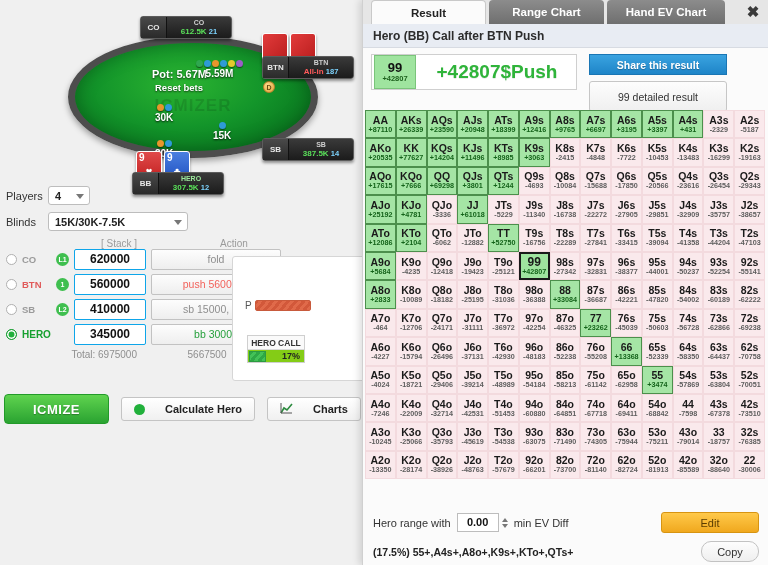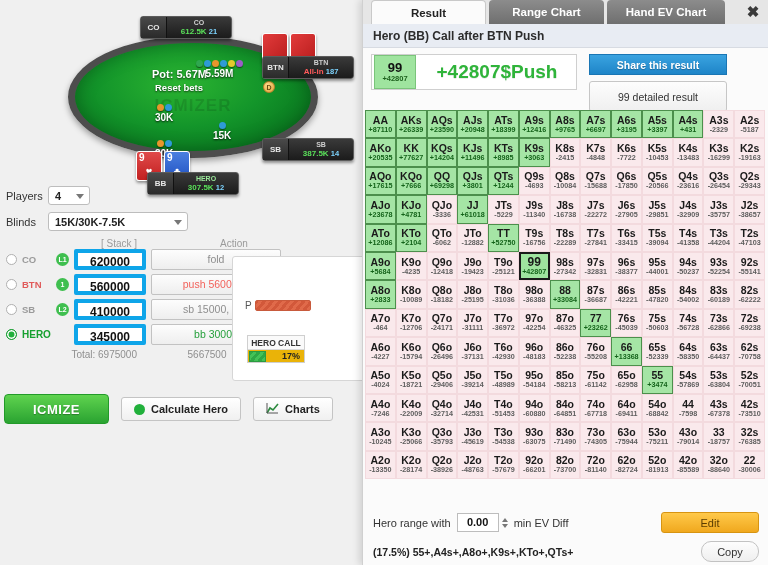--- a/index.html
+++ b/index.html
@@ -71,21 +71,21 @@
     background:linear-gradient(#4a4a4a,#2a2a2a); border-right:1px solid #111;
   }
   .plate .body { flex:1; display:flex; flex-direction:column; align-items:center; justify-content:center; }
   .plate .pname { color:#cfcfcf; font-size:7px; font-weight:bold; line-height:8px; }
   .plate .pstack { color:#5ae05a; font-size:8px; font-weight:bold; line-height:9px; white-space:nowrap; }
   .plate .pstack .bb { color:#7dd4ff; font-size:7.5px; }
   .plate .allin { color:#ff5a5a; }
   #plate-co { left:140px; top:16px; width:92px; }
   #plate-btn { left:262px; top:56px; width:92px; }
   #plate-sb { left:262px; top:138px; width:92px; }
-  #plate-hero { left:147px; top:172px; width:92px; }
+  #plate-hero { left:132px; top:172px; width:92px; }
   #plate-hero .pname { color:#9be89b; }
 
   
   .cardpair { position:absolute; display:flex; gap:2px; }
   .pcard {
     width:26px; height:30px; border-radius:3px; border:1px solid #fff;
     box-shadow:0 2px 3px rgba(0,0,0,.4); position:relative;
   }
   .cardback { background:linear-gradient(135deg,#e23b3b,#b81d1d); }
   #btn-cards { left:262px; top:33px; }
@@ -127,21 +127,21 @@
   .pos-lbl { width:34px; font-size:9.5px; color:#9a9a9a; font-weight:bold; }
   .pos-lbl.btn-c { color:#e05a5a; }
   .pos-lbl.hero-c { color:#16a02f; font-size:10px; }
   .rankbadge {
     width:13px; height:13px; border-radius:50%; background:#3fbf4f; color:#fff;
     font-size:7px; font-weight:bold; display:flex; align-items:center; justify-content:center;
     margin-right:5px; flex:none;
   }
   .rankbadge.blank { background:transparent; }
   .stackbox {
-    width:72px; height:21px; background:#fff; border:4px solid #0ea5e9; border-radius:2px;
+    width:72px; height:21px; background:#fff; border:1px solid #0ea5e9; border-radius:2px;
     font-size:12px; font-weight:bold; text-align:center; line-height:19px; color:#111;
   }
   .actionbox {
     position:relative; width:130px; height:21px; margin-left:5px;
     background:linear-gradient(#fdfdfd,#eeeeee); border:1px solid #c2c2c2; border-radius:2px;
     font-size:10.5px; text-align:center; line-height:19px; color:#8e8e8e; cursor:pointer;
   }
   .actionbox.push { color:#f2635c; }
   .actionbox.bb { color:#27a03d; }
   .actionbox .arrow {
@@ -162,41 +162,41 @@
   #eq-p-row .plabel { font-size:10px; color:#555; margin-right:3px; }
   #eq-bar {
     width:56px; height:11px; border-radius:2px;
     background:repeating-linear-gradient(-50deg,#e06a4a 0 3px,#d2583a 3px 6px);
     border:1px solid #c85a3c;
   }
   #hero-call-box {
     position:absolute; left:14px; top:78px; width:58px; border:1px solid #cfcfcf; background:#fafafa;
   }
   #hero-call-box .hcl { font-size:8.5px; text-align:center; color:#333; padding:2px 0 1px; font-weight:bold; }
-  #hero-call-box .hcbar { display:flex; align-items:center; border-top:1px solid #d8d8d8; background:#eab308; height:13px; }
+  #hero-call-box .hcbar { display:flex; align-items:center; border-top:1px solid #d8d8d8; background:#84cc16; height:13px; }
   #hero-call-box .hcbar .fill {
     width:17px; height:11px; margin:1px;
     background:repeating-linear-gradient(-50deg,#43c257 0 3px,#2ea845 3px 6px);
     border:1px solid #2b9b40;
   }
   #hero-call-box .hcbar .pct { flex:1; text-align:right; padding-right:4px; font-size:9px; font-weight:bold; }
 
   
   #bottom-btns { position:absolute; left:0; top:394px; width:378px; display:flex; align-items:center; }
   #icmize-btn {
     margin-left:4px; width:105px; height:30px; border-radius:4px;
     background:linear-gradient(#5fd34f,#2aa331);
     border:1px solid #229a29; color:#fff; font-weight:bold; font-size:13px;
     display:flex; align-items:center; justify-content:center; cursor:pointer;
     text-shadow:0 1px 1px rgba(0,0,0,.3); letter-spacing:.5px;
   }
   .plainbtn {
     height:24px; margin-left:12px; padding:0 12px; border:1px solid #c4c4c4; border-radius:3px;
     background:linear-gradient(#ffffff,#f0f0f0); display:flex; align-items:center;
-    font-size:11px; font-weight:bold; color:#222; cursor:pointer; gap:6px;
+    font-size:11px; font-weight:bold; color:#222; cursor:pointer; gap:20px;
   }
   .greendot { width:11px; height:11px; border-radius:50%; background:#21b03b; display:inline-block; }
 
   
   #right-panel {
     position:absolute; left:362px; top:0; width:406px; height:565px;
     background:#fbfbfb; border-left:1px solid #d0d0d0;
     box-shadow:-3px 0 7px rgba(0,0,0,.13);
   }
   #tabbar { position:relative; height:24px; background:#e6e6e6; }
@@ -687,21 +687,21 @@
       <div class="cell outrange">
         <span class="hand">Q3s</span>
         <span class="ev">-26454</span>
       </div>
       <div class="cell outrange">
         <span class="hand">Q2s</span>
         <span class="ev">-29343</span>
       </div>
       <div class="cell inrange">
         <span class="hand">AJo</span>
-        <span class="ev">+23678</span>
+        <span class="ev">+25192</span>
       </div>
       <div class="cell inrange">
         <span class="hand">KJo</span>
         <span class="ev">+4781</span>
       </div>
       <div class="cell outrange">
         <span class="hand">QJo</span>
         <span class="ev">-3336</span>
       </div>
       <div class="cell inrange">

